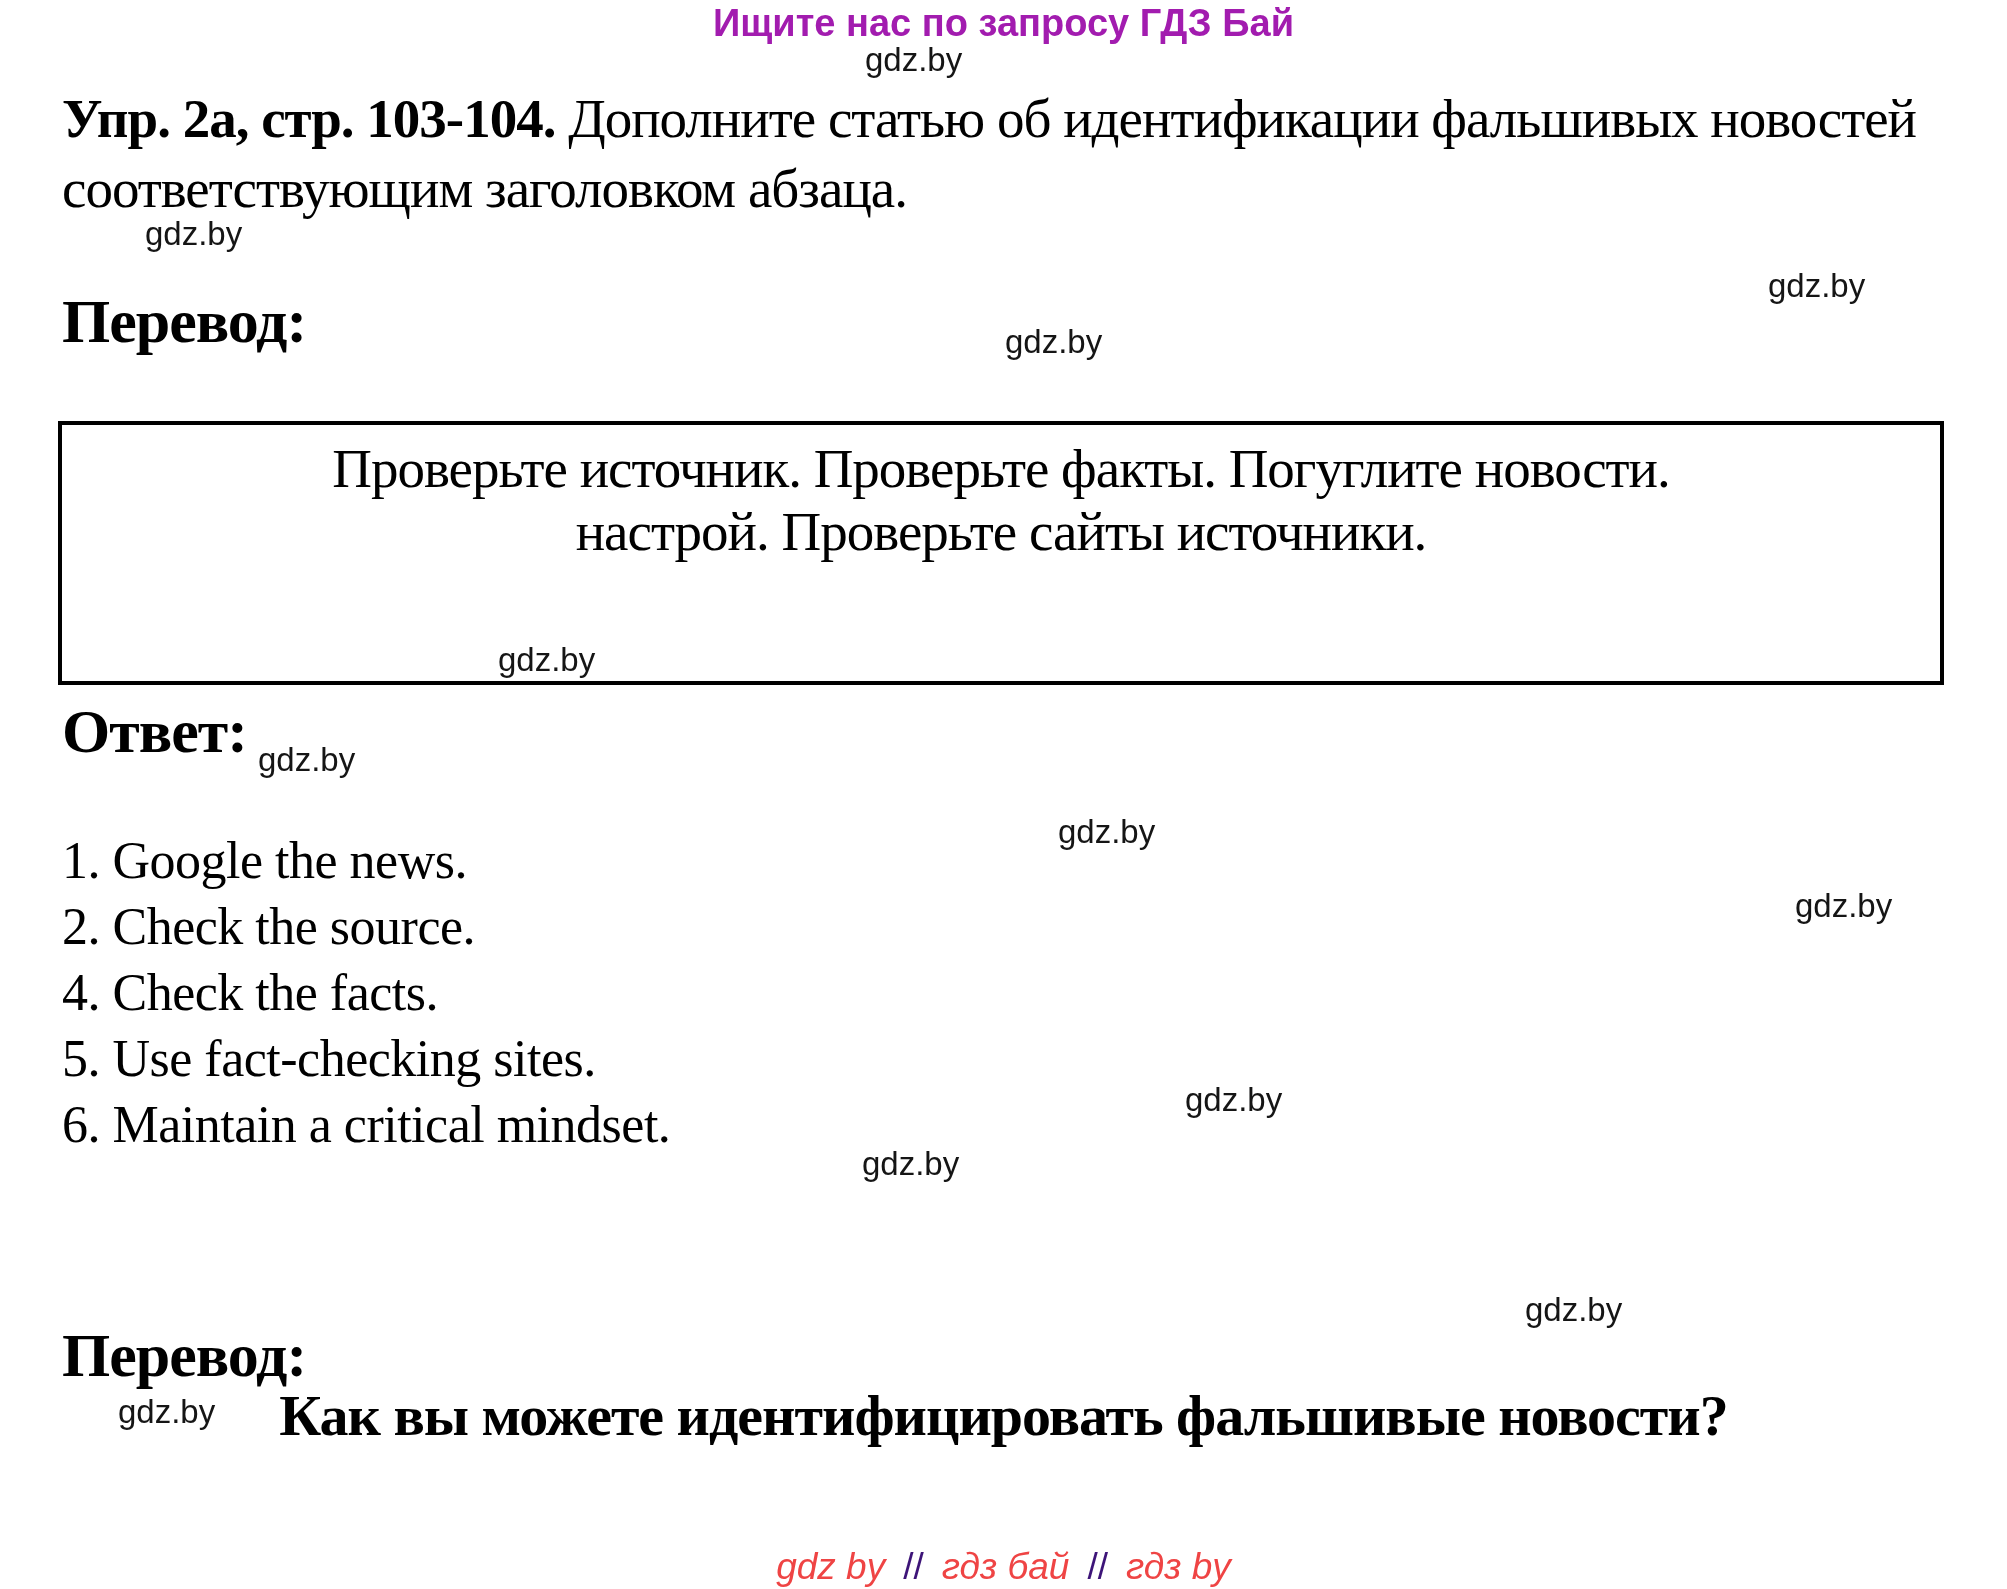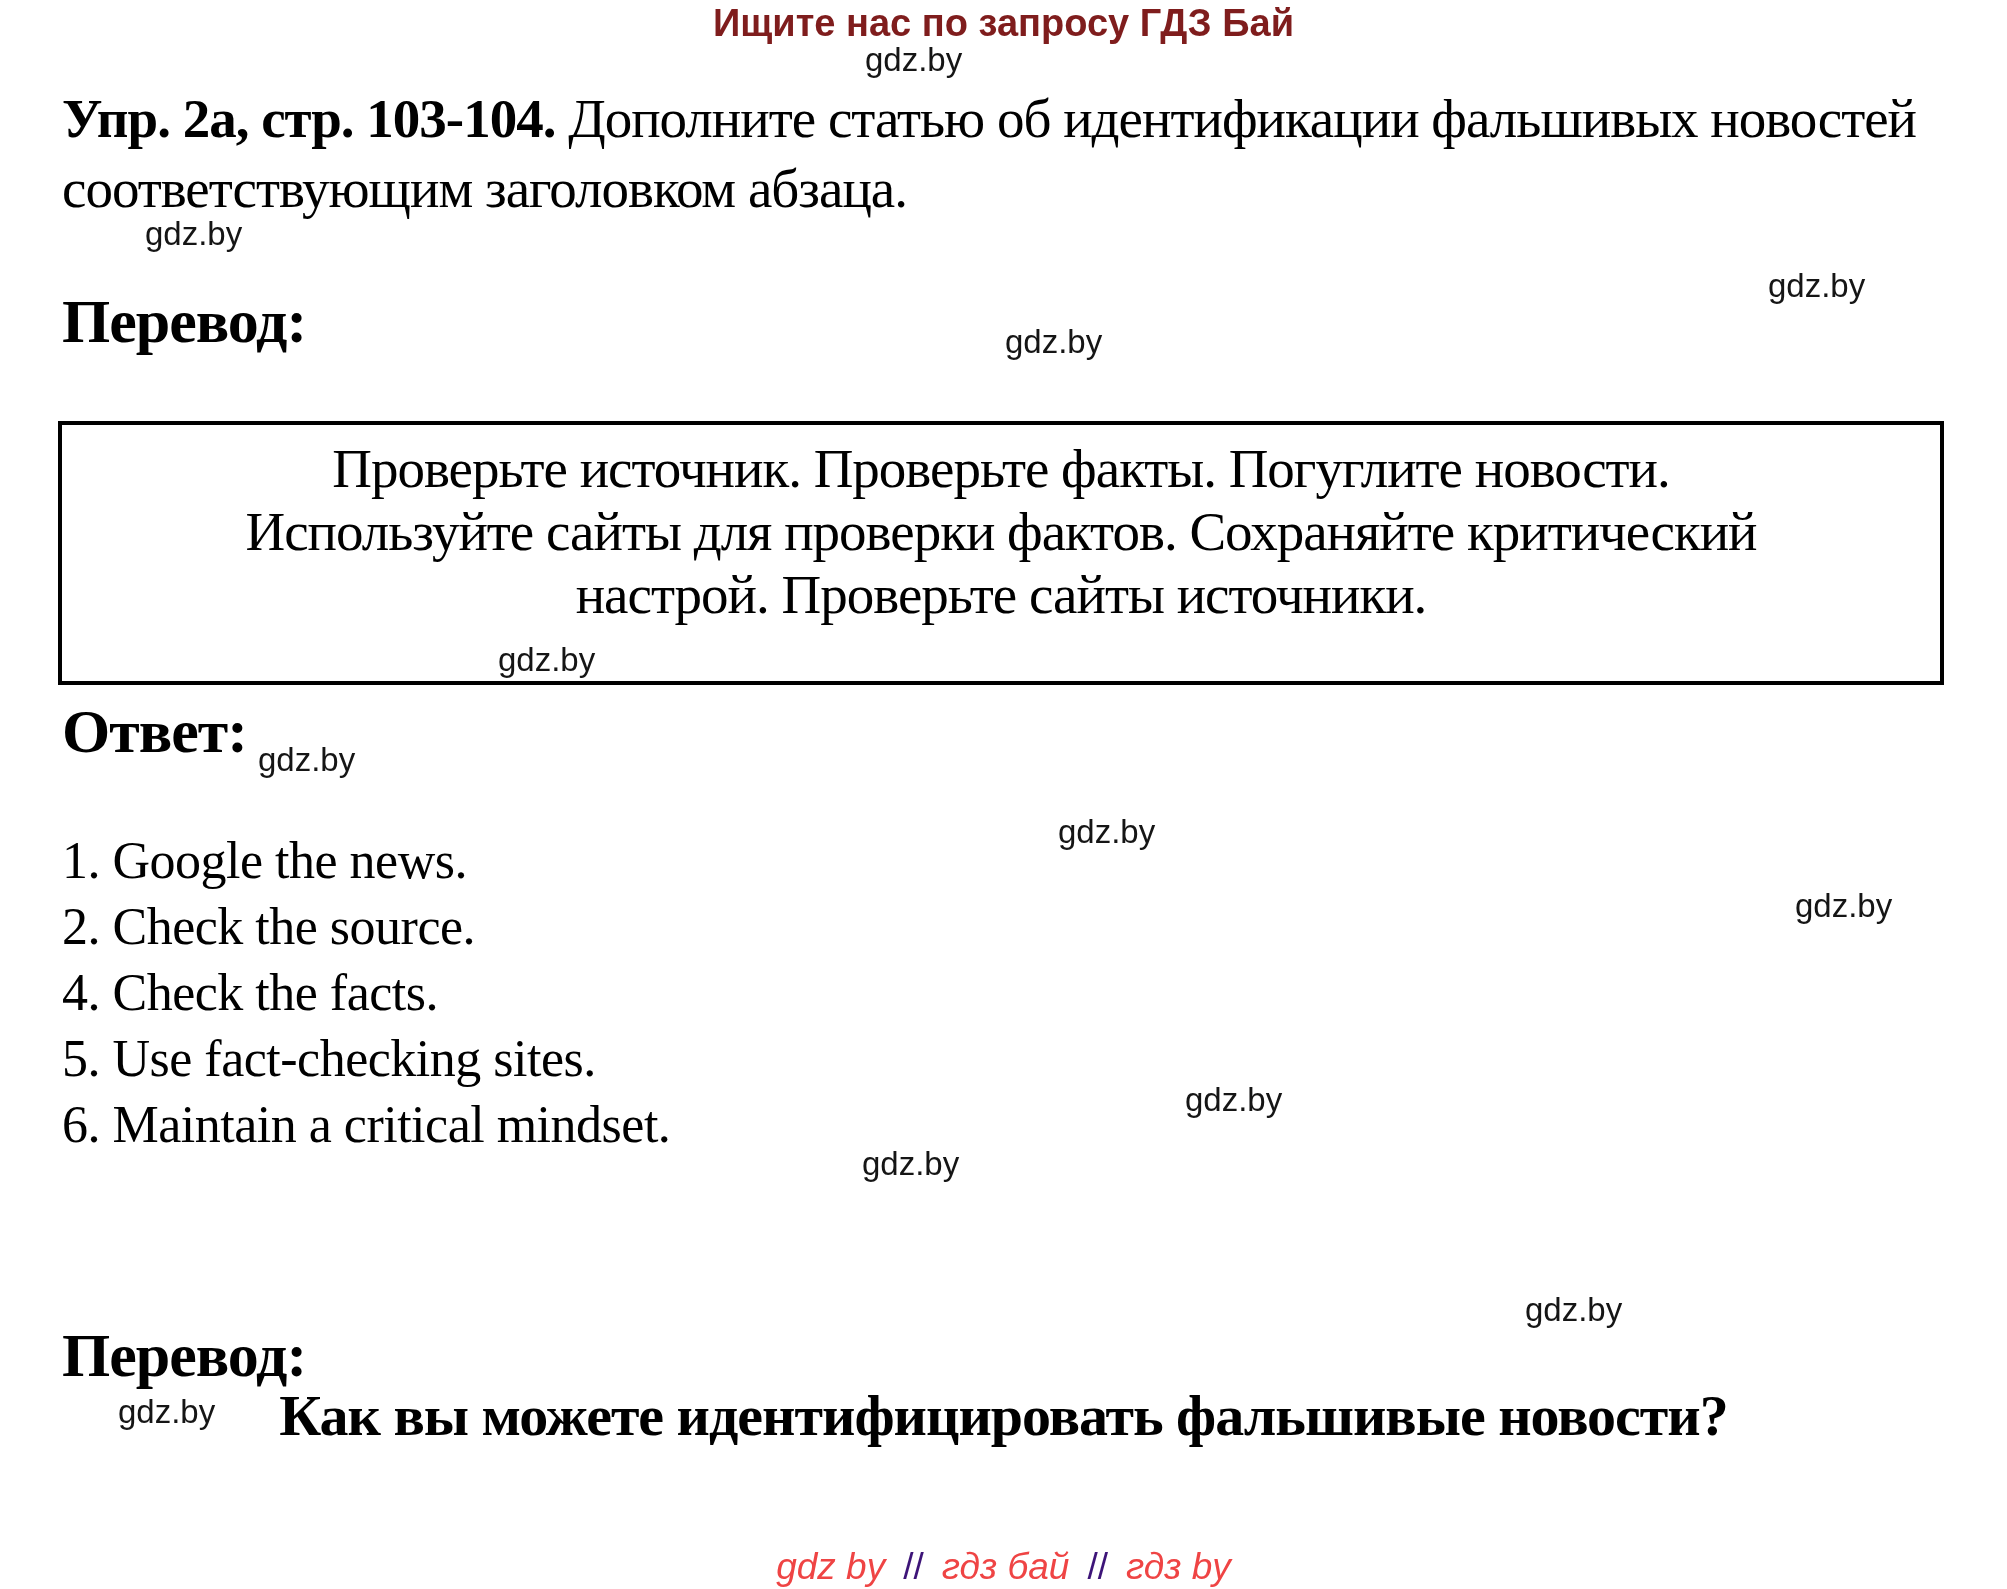--- a/index.html
+++ b/index.html
@@ -12,21 +12,21 @@
     color:#000;
   }
   .abs{position:absolute;}
   
   .promo{
     top:2px;left:0;width:100%;
     text-align:center;
     font-family:"Liberation Sans", sans-serif;
     font-weight:700;
     font-size:38px;line-height:42px;
-    color:#7f1d1d;
+    color:#a21caf;
     white-space:nowrap;
   }
   
   .wm{
     font-family:"Liberation Sans", sans-serif;
     font-size:33px;line-height:36px;
     color:#151515;
     white-space:nowrap;
     text-align:center;
   }
@@ -108,21 +108,20 @@
   <span class="abs wm" style="top:1394px;left:118px;">gdz.by</span>
 
   <p class="abs task" style="margin:0;">
     <b>Упр. 2а, стр. 103-104.</b><span> Дополните статью об идентификации фальшивых новостей соответствующим заголовком абзаца.</span>
   </p>
 
   <div class="abs sect" style="top:288px;left:62px;">Перевод:</div>
 
   <div class="abs quote-box">
     <div class="quote-line">Проверьте источник. Проверьте факты. Погуглите новости.</div>
-    <div class="quote-line">Используйте сайты для проверки фактов. Сохраняйте критический</div>
     <div class="quote-line">настрой. Проверьте сайты источники.</div>
   </div>
 
   <div class="abs sect" style="top:690px;left:62px;margin-top:8px;">Ответ:</div>
 
   <div class="abs answers">
     <div>1. Google the news.</div>
     <div>2. Check the source.</div>
     <div>4. Check the facts.</div>
     <div>5. Use fact-checking sites.</div>

